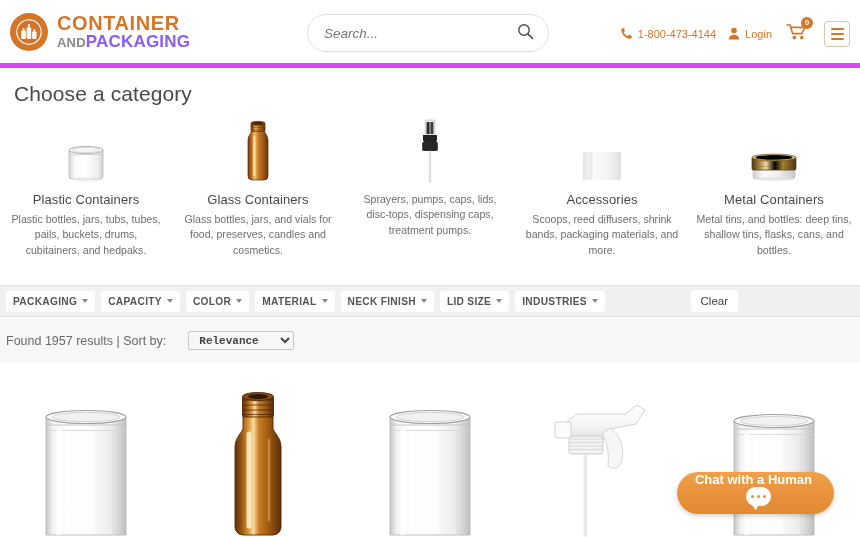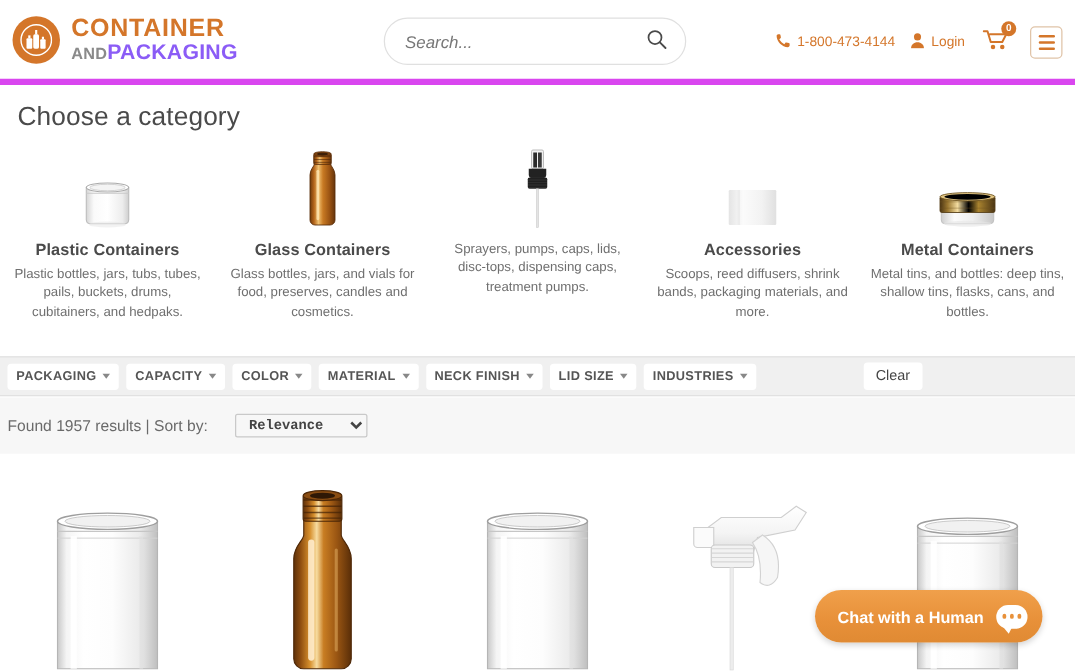--- a/index.html
+++ b/index.html
@@ -107,21 +107,21 @@
   .cat-cell {
     width: 172px; flex: 0 0 172px;
     text-align: center; cursor: pointer; text-decoration:none;
     display: block;
   }
   .cat-img {
     height: 66px; display: flex; align-items: flex-end; justify-content: center;
     margin-bottom: 8px;
   }
   .cat-name {
-    font-size: 13px; font-weight: bold; color: #4a4a4a;
+    font-size: 13px; font-weight: normal; color: #4a4a4a;
     margin-bottom: 5px; letter-spacing: 0.1px;
   }
   .cat-desc {
     font-size: 10.6px; color: #6f6f6f; line-height: 1.45;
     padding: 0 8px;
   }
 
   
   .filter-bar {
     position: absolute; left:0; top: 285px;
@@ -191,20 +191,21 @@
   
   .chat-widget {
     position: absolute; right: 26px; bottom: 23px;
     height: 42px;
     background: linear-gradient(180deg,#f0a04b 0%, #e8913a 55%, #e08a33 100%);
     border-radius: 21px;
     display: flex; align-items: center;
     padding: 0 12px 0 18px;
     cursor: pointer;
     box-shadow: 0 2px 5px rgba(0,0,0,0.18);
+    flex-direction: column;
   }
   .chat-label {
     color: #fff; font-size: 13px; font-weight: bold;
     margin-right: 10px; white-space: nowrap;
   }
   .chat-bubble {
     width: 25px; height: 19px; background: #fff; border-radius: 10px;
     position: relative;
     display: flex; align-items: center; justify-content: center; gap: 2.5px;
   }

